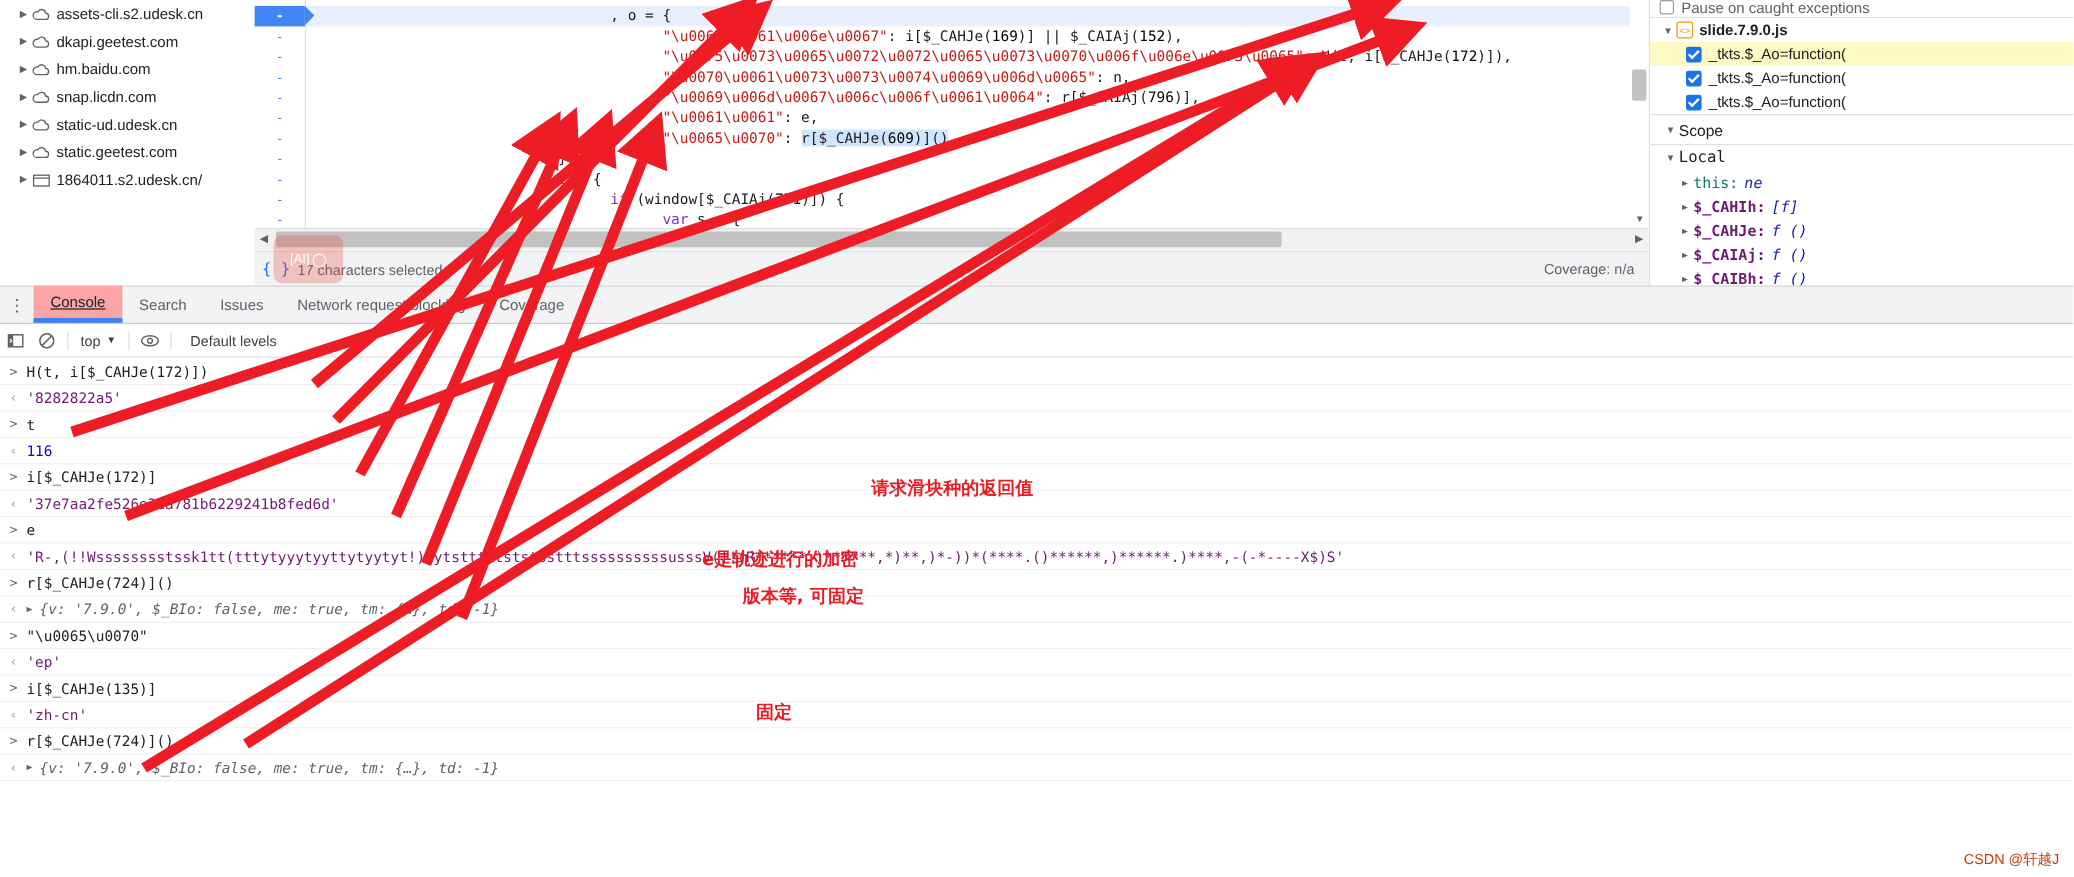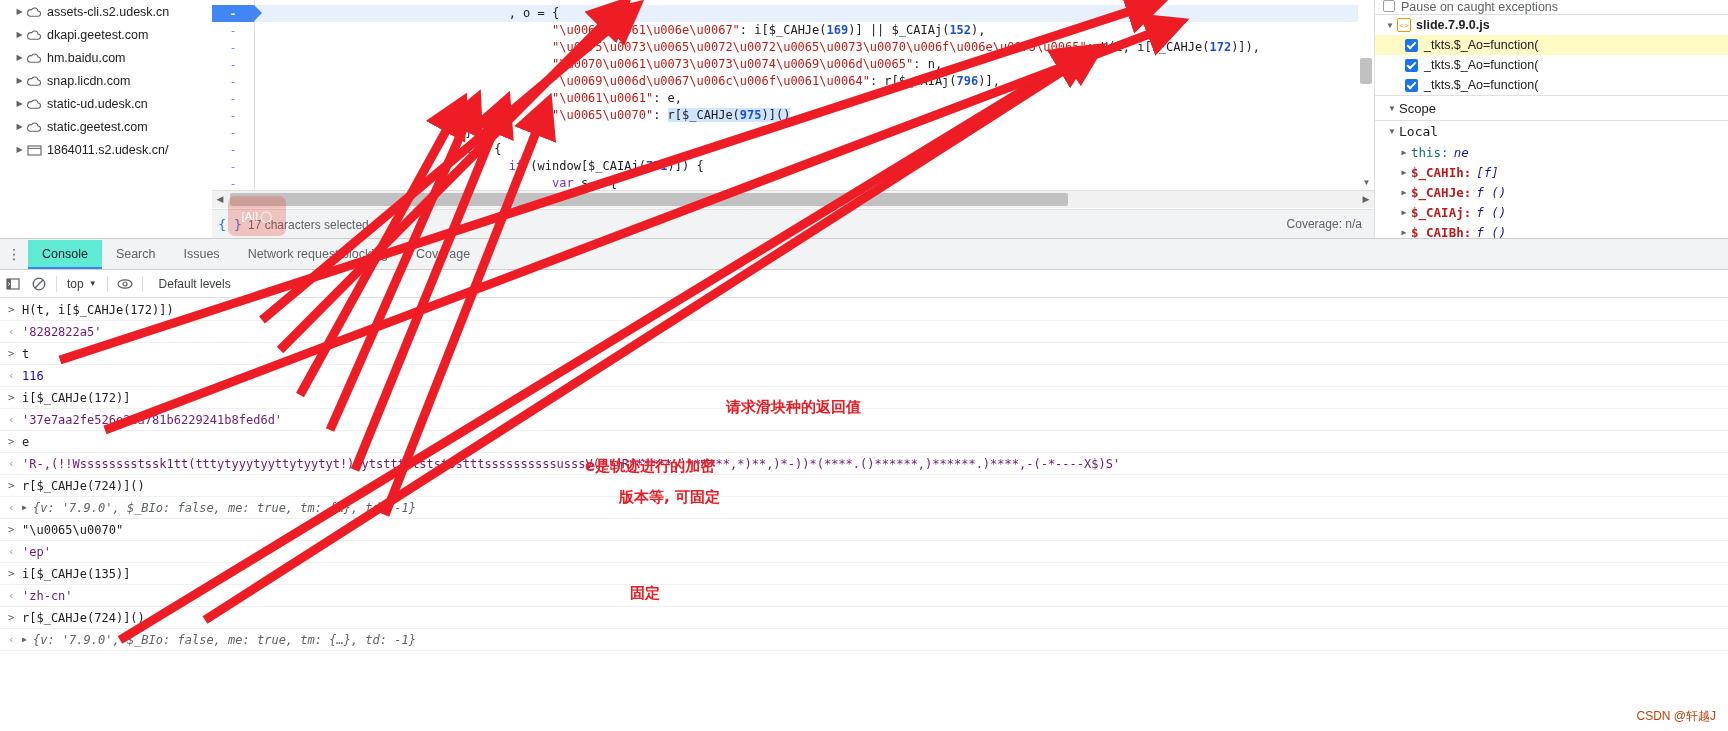--- a/index.html
+++ b/index.html
@@ -23,21 +23,21 @@
   
   #editor{position:absolute;left:212px;top:0;width:1162px;height:238px;background:#fff;overflow:hidden;}
   #code-scroll{position:absolute;left:0;top:0;width:1162px;height:196px;overflow:hidden;}
   .code-line{display:flex;height:17px;line-height:17px;font-family:"DejaVu Sans Mono","Liberation Mono",monospace;font-size:12px;white-space:pre;}
   .gutter{width:42px;flex:0 0 42px;text-align:center;color:#4285f4;background:#fff;border-right:1px solid #e0e0e0;font-size:11px;}
   .code-text{padding-left:8px;color:#202124;}
   .code-line.selected{background:#e8f0fe;}
   .code-line.selected .gutter{background:#4285f4;color:#fff;font-weight:bold;position:relative;}
   .code-line.selected .gutter:after{content:"";position:absolute;right:-8px;top:0;border-top:8.5px solid transparent;border-bottom:8.5px solid transparent;border-left:8px solid #4285f4;}
   .tok-str{color:#c41a16;}
-  .tok-num{color:#1d4ed8;font-weight:bold;}
+  .tok-num{color:#000000;}
   .tok-kw{color:#7b2fbe;}
   .hl{background:#cfe4fd;}
 
   
   #ed-hscroll{position:absolute;left:212px;top:190px;width:1162px;height:17px;background:#f1f1f1;border-top:1px solid #e0e0e0;}
   #ed-hscroll .arrow-l{position:absolute;left:2px;top:2px;width:12px;height:12px;color:#5f6368;font-size:9px;line-height:12px;text-align:center;}
   #ed-hscroll .arrow-r{position:absolute;right:2px;top:2px;width:12px;height:12px;color:#5f6368;font-size:9px;line-height:12px;text-align:center;}
   #ed-hthumb{position:absolute;left:18px;top:2px;width:838px;height:13px;background:#c1c1c1;border-radius:2px;}
 
   
@@ -55,34 +55,34 @@
   #sidebar{position:absolute;left:1374px;top:0;width:354px;height:238px;background:#fff;border-left:1px solid #e0e0e0;overflow:hidden;}
   .sb-row{display:flex;align-items:center;height:20px;white-space:nowrap;font-size:12.5px;padding-left:8px;}
   .sb-tw{width:14px;flex:0 0 14px;color:#5f6368;font-size:8px;display:flex;align-items:center;justify-content:center;}
   .sb-check{width:13px;height:13px;flex:0 0 13px;background:#1a73e8;border-radius:2px;position:relative;margin-right:6px;}
   .sb-check:after{content:"";position:absolute;left:4px;top:1px;width:3px;height:7px;border:solid #fff;border-width:0 2px 2px 0;transform:rotate(45deg);}
   .sb-jsicon{width:14px;height:14px;flex:0 0 14px;border:1.5px solid #f29900;border-radius:2px;color:#f29900;font-size:8px;display:flex;align-items:center;justify-content:center;margin-right:5px;box-sizing:border-box;}
   .bp-row{background:#fff9c4;}
   .sb-sep{height:1px;background:#e0e0e0;}
   .sb-header{display:flex;align-items:center;height:24px;padding-left:10px;font-size:13px;color:#202124;}
   .mono{font-family:"DejaVu Sans Mono","Liberation Mono",monospace;}
-  .sb-prop{color:#b91c1c;font-weight:bold;}
+  .sb-prop{color:#701a75;font-weight:bold;}
   .sb-prop-plain{color:#0f766e;}
   .sb-val{color:#1a1aa6;font-style:italic;}
 
   
   #pause-row{display:flex;height:14px;padding-left:8px;font-size:12.5px;color:#5f6368;overflow:hidden;}
   .cb-empty{width:12px;height:12px;border:1px solid #9aa0a6;border-radius:2px;margin-right:6px;background:#fff;flex:0 0 12px;box-sizing:border-box;}
 
   
   #drawer{position:absolute;left:0;top:238px;width:1728px;height:493px;background:#fff;border-top:1px solid #cdcdcd;}
   #drawer-tabs{height:30px;background:#f1f3f4;display:flex;align-items:flex-end;border-bottom:1px solid #cdcdcd;}
   #dots{width:28px;height:30px;display:flex;align-items:center;justify-content:center;color:#5f6368;font-size:14px;line-height:6px;}
   .dtab{height:29px;line-height:29px;padding:0 14px;font-size:12.5px;color:#5f6368;white-space:nowrap;}
-  .dtab.active{color:#202124;background:#5eead4;border-bottom:2px solid #3b82f6;height:27px;line-height:29px;}
+  .dtab.active{color:#202124;background:#fca5a5;border-bottom:4px solid #3b82f6;height:27px;line-height:29px;text-decoration:underline;}
 
   #console-toolbar{height:27px;background:#fff;border-bottom:1px solid #e0e0e0;display:flex;align-items:center;}
   .tb-ico{width:26px;height:26px;display:flex;align-items:center;justify-content:center;color:#5f6368;}
   .tb-div{width:1px;height:16px;background:#dadce0;margin:0 4px;}
   #ctx-select{display:flex;align-items:center;font-size:12px;color:#3c4043;padding:0 6px;}
   #filter-box{flex:1;height:19px;margin:0 6px;border:1px solid #dadce0;border-radius:2px;background:#fff;display:flex;align-items:center;padding:0 6px;color:#80868b;font-size:12px;}
   #levels{padding:0 12px;font-size:12px;color:#3c4043;white-space:nowrap;}
 
   #console-log{position:absolute;left:0;top:60px;width:1728px;height:433px;overflow:hidden;}
   .log-row{display:flex;align-items:center;min-height:21px;border-bottom:1px solid #f0f0f0;padding-left:8px;font-family:"DejaVu Sans Mono","Liberation Mono",monospace;font-size:12px;white-space:nowrap;}
@@ -176,21 +176,21 @@
 
   <div id="editor">
     <div id="code-scroll">
         <div class="code-line" style="height: 5px; overflow: hidden;"><span class="gutter"></span><span class="code-text"></span></div>
         <div class="code-line selected"><span class="gutter">-</span><span class="code-text">                                  , o = {</span></div>
         <div class="code-line"><span class="gutter">-</span><span class="code-text">                                        <span class="tok-str">"\u006c\u0061\u006e\u0067"</span>: i[$_CAHJe(<span class="tok-num">169</span>)] || $_CAIAj(<span class="tok-num">152</span>),</span></div>
         <div class="code-line"><span class="gutter">-</span><span class="code-text">                                        <span class="tok-str">"\u0075\u0073\u0065\u0072\u0072\u0065\u0073\u0070\u006f\u006e\u0073\u0065"</span>: H(t, i[$_CAHJe(<span class="tok-num">172</span>)]),</span></div>
         <div class="code-line"><span class="gutter">-</span><span class="code-text">                                        <span class="tok-str">"\u0070\u0061\u0073\u0073\u0074\u0069\u006d\u0065"</span>: n,</span></div>
         <div class="code-line"><span class="gutter">-</span><span class="code-text">                                        <span class="tok-str">"\u0069\u006d\u0067\u006c\u006f\u0061\u0064"</span>: r[$_CAIAj(<span class="tok-num">796</span>)],</span></div>
         <div class="code-line"><span class="gutter">-</span><span class="code-text">                                        <span class="tok-str">"\u0061\u0061"</span>: e,</span></div>
-        <div class="code-line"><span class="gutter">-</span><span class="code-text">                                        <span class="tok-str">"\u0065\u0070"</span>: <span class="hl">r[$_CAHJe(<span class="tok-num">975</span>)]()</span></span></div>
+        <div class="code-line"><span class="gutter">-</span><span class="code-text">                                        <span class="tok-str">"\u0065\u0070"</span>: <span class="hl">r[$_CAHJe(<span class="tok-num">609</span>)]()</span></span></div>
         <div class="code-line"><span class="gutter">-</span><span class="code-text">                            };</span></div>
         <div class="code-line"><span class="gutter">-</span><span class="code-text">                            <span class="tok-kw">try</span> {</span></div>
         <div class="code-line"><span class="gutter">-</span><span class="code-text">                                  <span class="tok-kw">if</span> (window[$_CAIAj(<span class="tok-num">771</span>)]) {</span></div>
         <div class="code-line"><span class="gutter">-</span><span class="code-text">                                        <span class="tok-kw">var</span> s = {</span></div>
         <div class="code-line"><span class="gutter">-</span><span class="code-text">                                              <span class="tok-str">"\u006c\u0061\u006e\u0067"</span>: i[$_CAHJe(<span class="tok-num">169</span>)]</span></div>
       </div>
   </div>
 
   <div id="ed-vscroll">
     <div id="ed-vthumb"></div>

